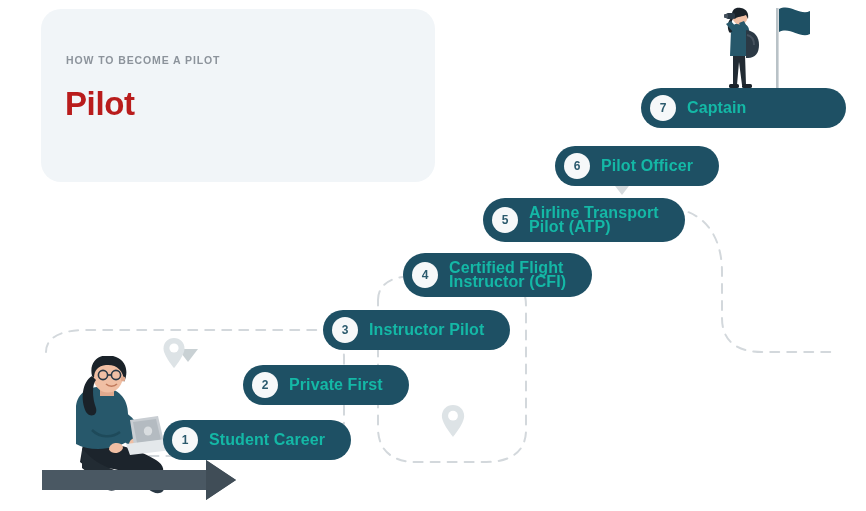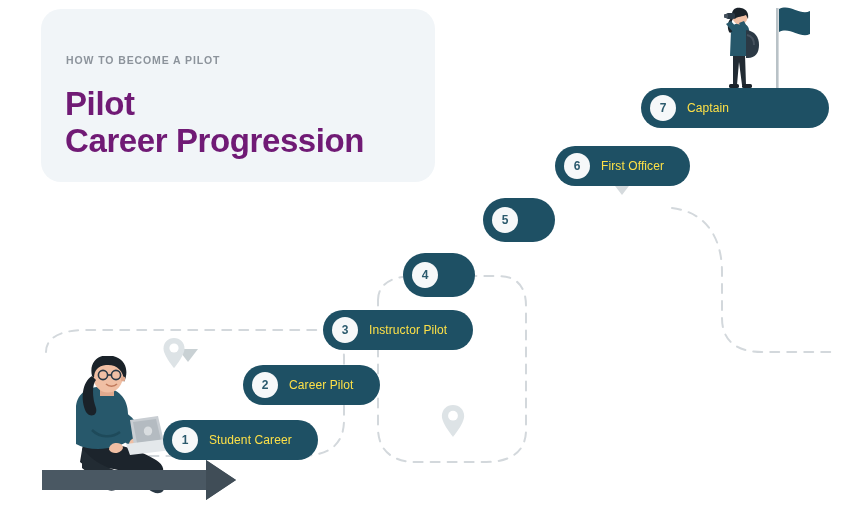--- a/index.html
+++ b/index.html
@@ -46,21 +46,21 @@
     letter-spacing: 0.9px;
     color: #8c939b;
   }
   #title-block {
     position: absolute;
     left: 24px;
     top: 76px;
     font-size: 33px;
     font-weight: bold;
     line-height: 37px;
-    color: #701a75;
+    color: #b91c1c;
     letter-spacing: -0.4px;
   }
   #title-block .t-line { display: block; white-space: nowrap; }
 
   #watermark {
     position: absolute;
     left: 142px;
     top: 182px;
     font-size: 13px;
     color: #fbfcfd;
@@ -89,23 +89,23 @@
     background: #f6f8f9;
     color: #2b5a6d;
     font-size: 12px;
     font-weight: bold;
     display: flex;
     align-items: center;
     justify-content: center;
     margin-right: 11px;
   }
   .step-label {
-    color: #fde047;
-    font-size: 12px;
-    font-weight: normal;
+    color: #14b8a6;
+    font-size: 16px;
+    font-weight: bold;
     line-height: 14px;
     white-space: pre-line;
     letter-spacing: 0.1px;
   }
 
   
   #pill-1 { left: 163px; top: 420px; }
   #pill-2 { left: 243px; top: 365px; }
   #pill-3 { left: 323px; top: 310px; }
   #pill-4 { left: 403px; top: 253px; }
@@ -148,21 +148,20 @@
                C526 452, 510 462, 486 462 L416 462 C392 462, 378 450, 378 428 Z"></path>
 
       <path d="M672 208 C706 212, 722 238, 722 272 L722 318 C722 342, 738 352, 762 352 L836 352"></path>
     </g>
   </svg>
 
   <div id="header-card">
     <div id="eyebrow">HOW TO BECOME A PILOT</div>
     <div id="title-block">
       <span class="t-line">Pilot</span>
-      <span class="t-line">Career Progression</span>
     </div>
   </div>
   <div id="watermark"></div>
 
   <div class="marker-tri" id="tri-a"></div>
   <div class="marker-tri" id="tri-b"></div>
 
   <svg class="map-pin" id="pin-1" width="24" height="32" viewBox="0 0 24 32" xmlns="http://www.w3.org/2000/svg">
     <path d="M12 1 C6 1 1.5 5.6 1.5 11.4 C1.5 18.6 12 31 12 31 C12 31 22.5 18.6 22.5 11.4 C22.5 5.6 18 1 12 1 Z" fill="#dde3e6"></path>
     <circle cx="12" cy="11" r="4.6" fill="#ffffff"></circle>
@@ -247,39 +246,43 @@
     <path d="M168 104 L198 124 L168 144 Z" fill="#404d57"></path>
   </svg>
 
   <div class="step-pill" id="pill-1">
     <span class="step-num">1</span>
     <span class="step-label">Student Career</span>
   </div>
 
   <div class="step-pill" id="pill-2">
     <span class="step-num">2</span>
-    <span class="step-label">Career Pilot</span>
+    <span class="step-label">Private First</span>
   </div>
 
   <div class="step-pill" id="pill-3">
     <span class="step-num">3</span>
     <span class="step-label">Instructor Pilot</span>
   </div>
 
   <div class="step-pill two-line" id="pill-4">
     <span class="step-num">4</span>
+    <span class="step-label">Certified Flight
+Instructor (CFI)</span>
   </div>
 
   <div class="step-pill two-line" id="pill-5">
     <span class="step-num">5</span>
+    <span class="step-label">Airline Transport
+Pilot (ATP)</span>
   </div>
 
   <div class="step-pill" id="pill-6">
     <span class="step-num">6</span>
-    <span class="step-label">First Officer</span>
+    <span class="step-label">Pilot Officer</span>
   </div>
 
   <div class="step-pill" id="pill-7">
     <span class="step-num">7</span>
     <span class="step-label">Captain</span>
   </div>
 
 </div>
 
 </body></html>

